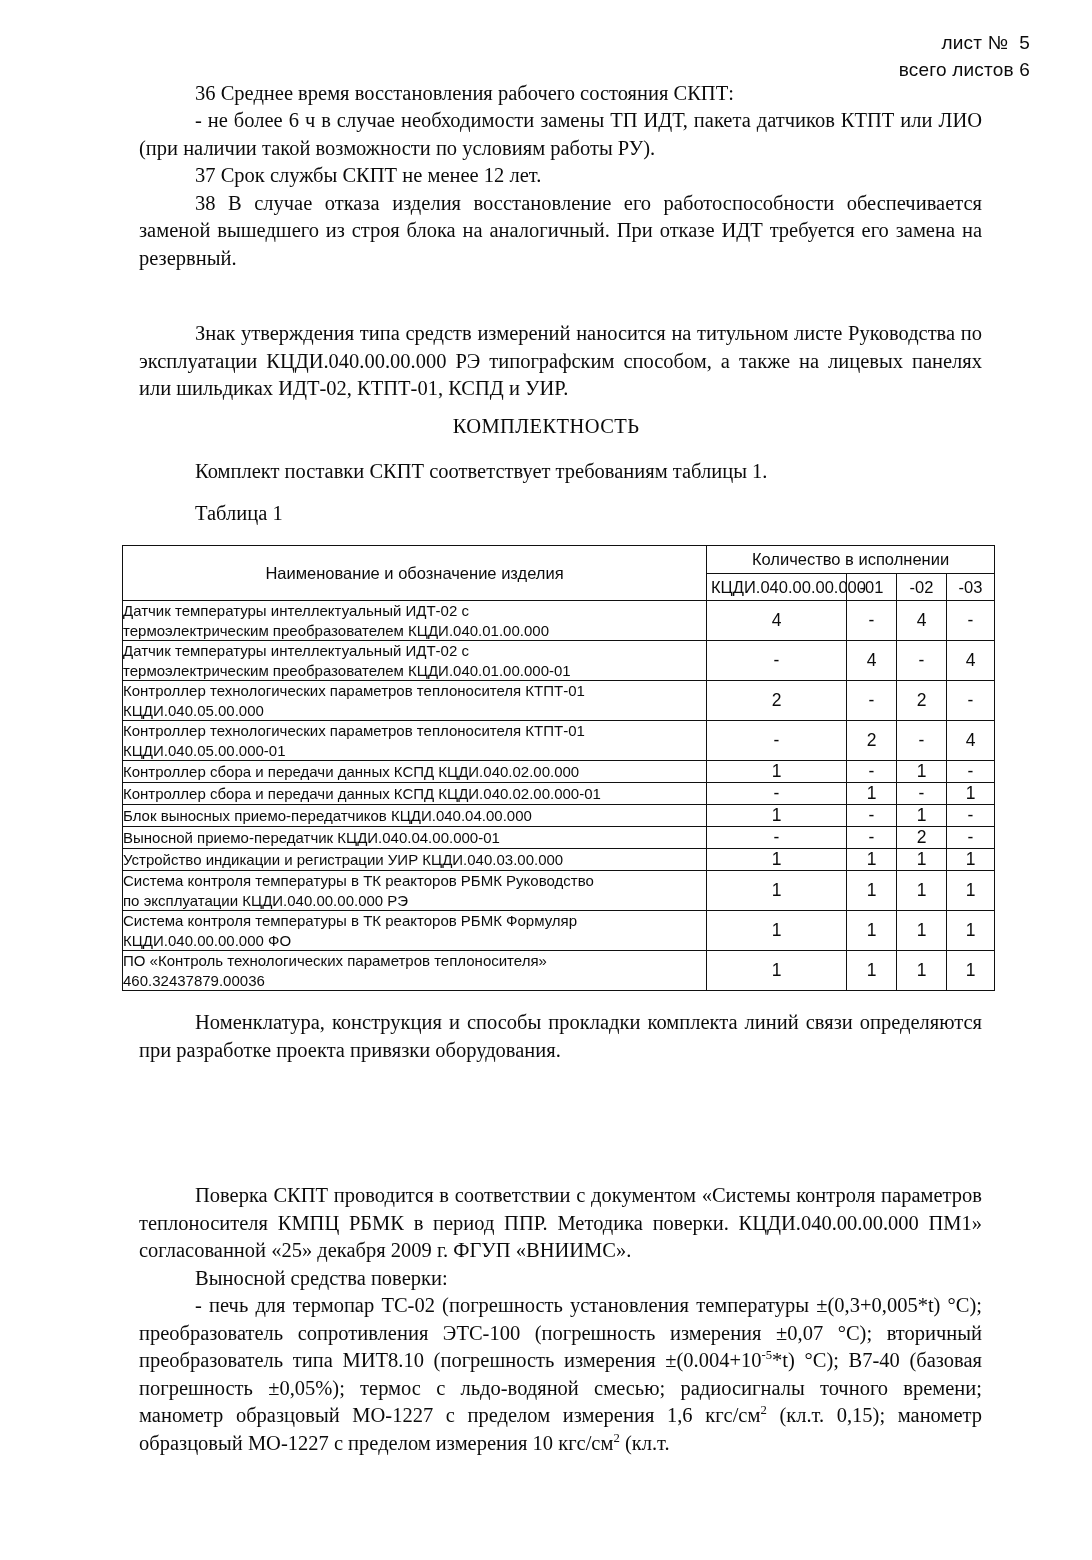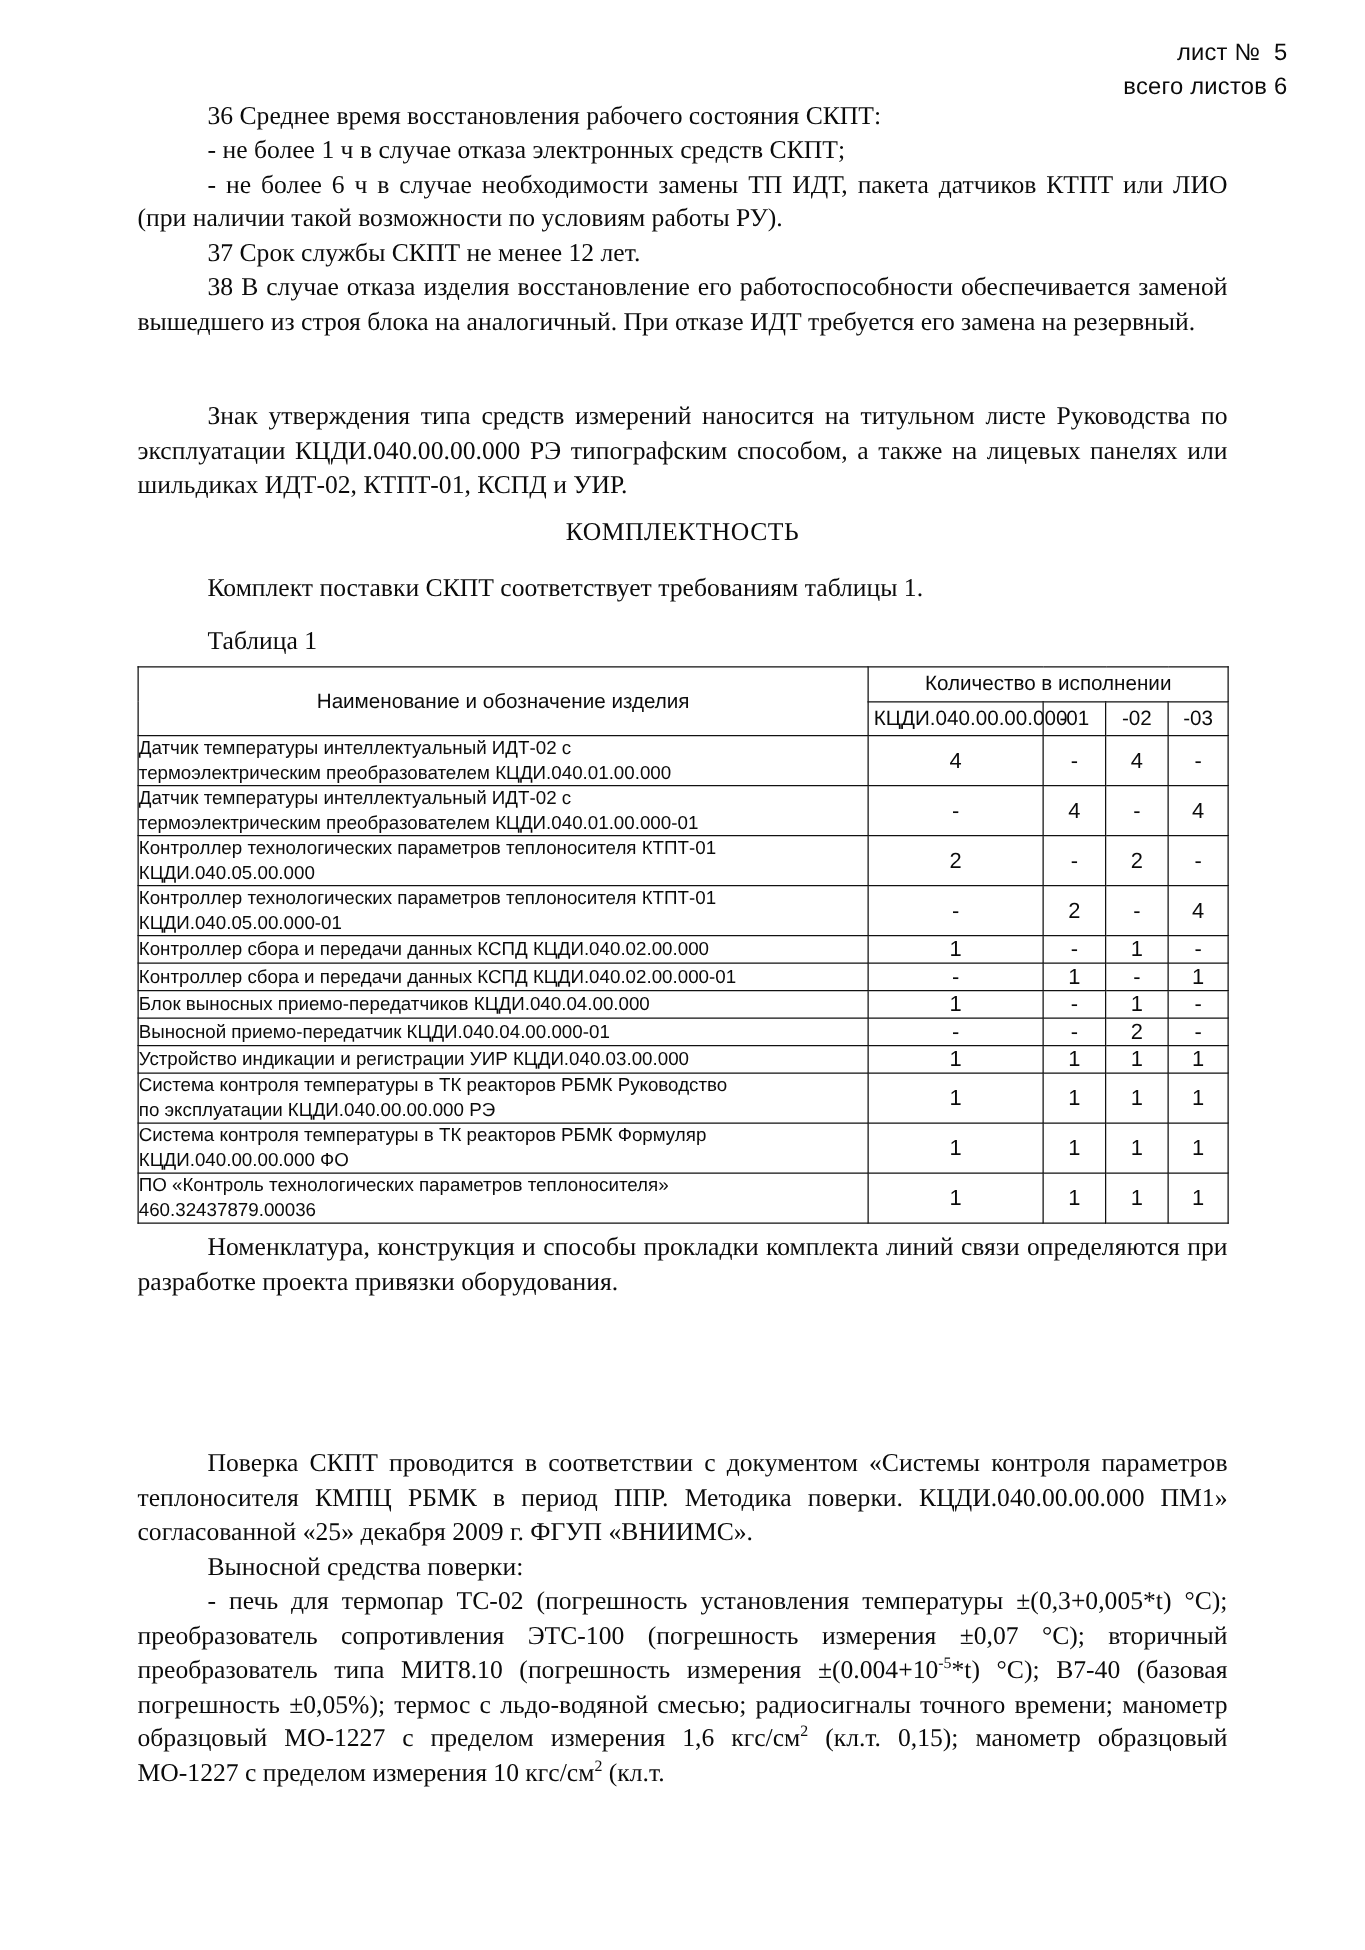--- a/index.html
+++ b/index.html
@@ -44,21 +44,21 @@
     width: 872px;
   }
 
   p.para {
     margin: 0;
     font-size: 20.5px;
     line-height: 1.34;
     text-align: justify;
     text-justify: inter-word;
   }
-  p.para.ind { text-indent: 56px; }
+  p.para.ind { text-indent: 56px; margin-left: 29px; }
   p.para.left { text-align: left; }
 
   h2.section {
     margin: 0;
     font-size: 20.5px;
     line-height: 1.34;
     font-weight: 400;
     text-align: center;
     letter-spacing: 0.4px;
   }
@@ -69,21 +69,21 @@
   .sp-18 { height: 18px; }
   .sp-22 { height: 22px; }
   .sp-26 { height: 26px; }
   .sp-96 { height: 96px; }
 
   
   table.komplekt {
     border-collapse: collapse;
     width: 872px;
     table-layout: fixed;
-    margin: 0;
+    margin: 12px;
     font-family: "Liberation Sans", "DejaVu Sans", sans-serif;
   }
   table.komplekt td, table.komplekt th {
     border: 1.3px solid #111;
     padding: 0;
     font-weight: 400;
     vertical-align: middle;
   }
   table.komplekt th {
     text-align: center;
@@ -117,21 +117,20 @@
 <div class="page">
 
   <div class="page-header">
     <div class="ln">лист №  5</div>
     <div class="ln">всего листов 6</div>
   </div>
 
   <div class="content">
 
     <p class="para ind left">36 Среднее время восстановления рабочего состояния СКПТ:</p>
-    <p class="para ind left">- не более 1 ч в случае отказа электронных средств СКПТ;</p>
     <p class="para ind">- не более 6 ч в случае необходимости замены ТП ИДТ, пакета датчиков КТПТ или ЛИО (при наличии такой возможности по условиям работы РУ).</p>
     <p class="para ind left">37 Срок службы СКПТ не менее 12 лет.</p>
     <p class="para ind">38 В случае отказа изделия восстановление его работоспособности обеспечивается заменой вышедшего из строя блока на аналогичный. При отказе ИДТ требуется его замена на резервный.</p>
 
     <div class="sp-26"></div>
     <div class="sp-22"></div>
     <p class="para ind">Знак утверждения типа средств измерений наносится на титульном листе Руководства по эксплуатации КЦДИ.040.00.00.000 РЭ типографским способом, а также на лицевых панелях или шильдиках ИДТ-02, КТПТ-01, КСПД и УИР.</p>
 
     <div class="sp-10"></div>
     <h2 class="section">КОМПЛЕКТНОСТЬ</h2>

